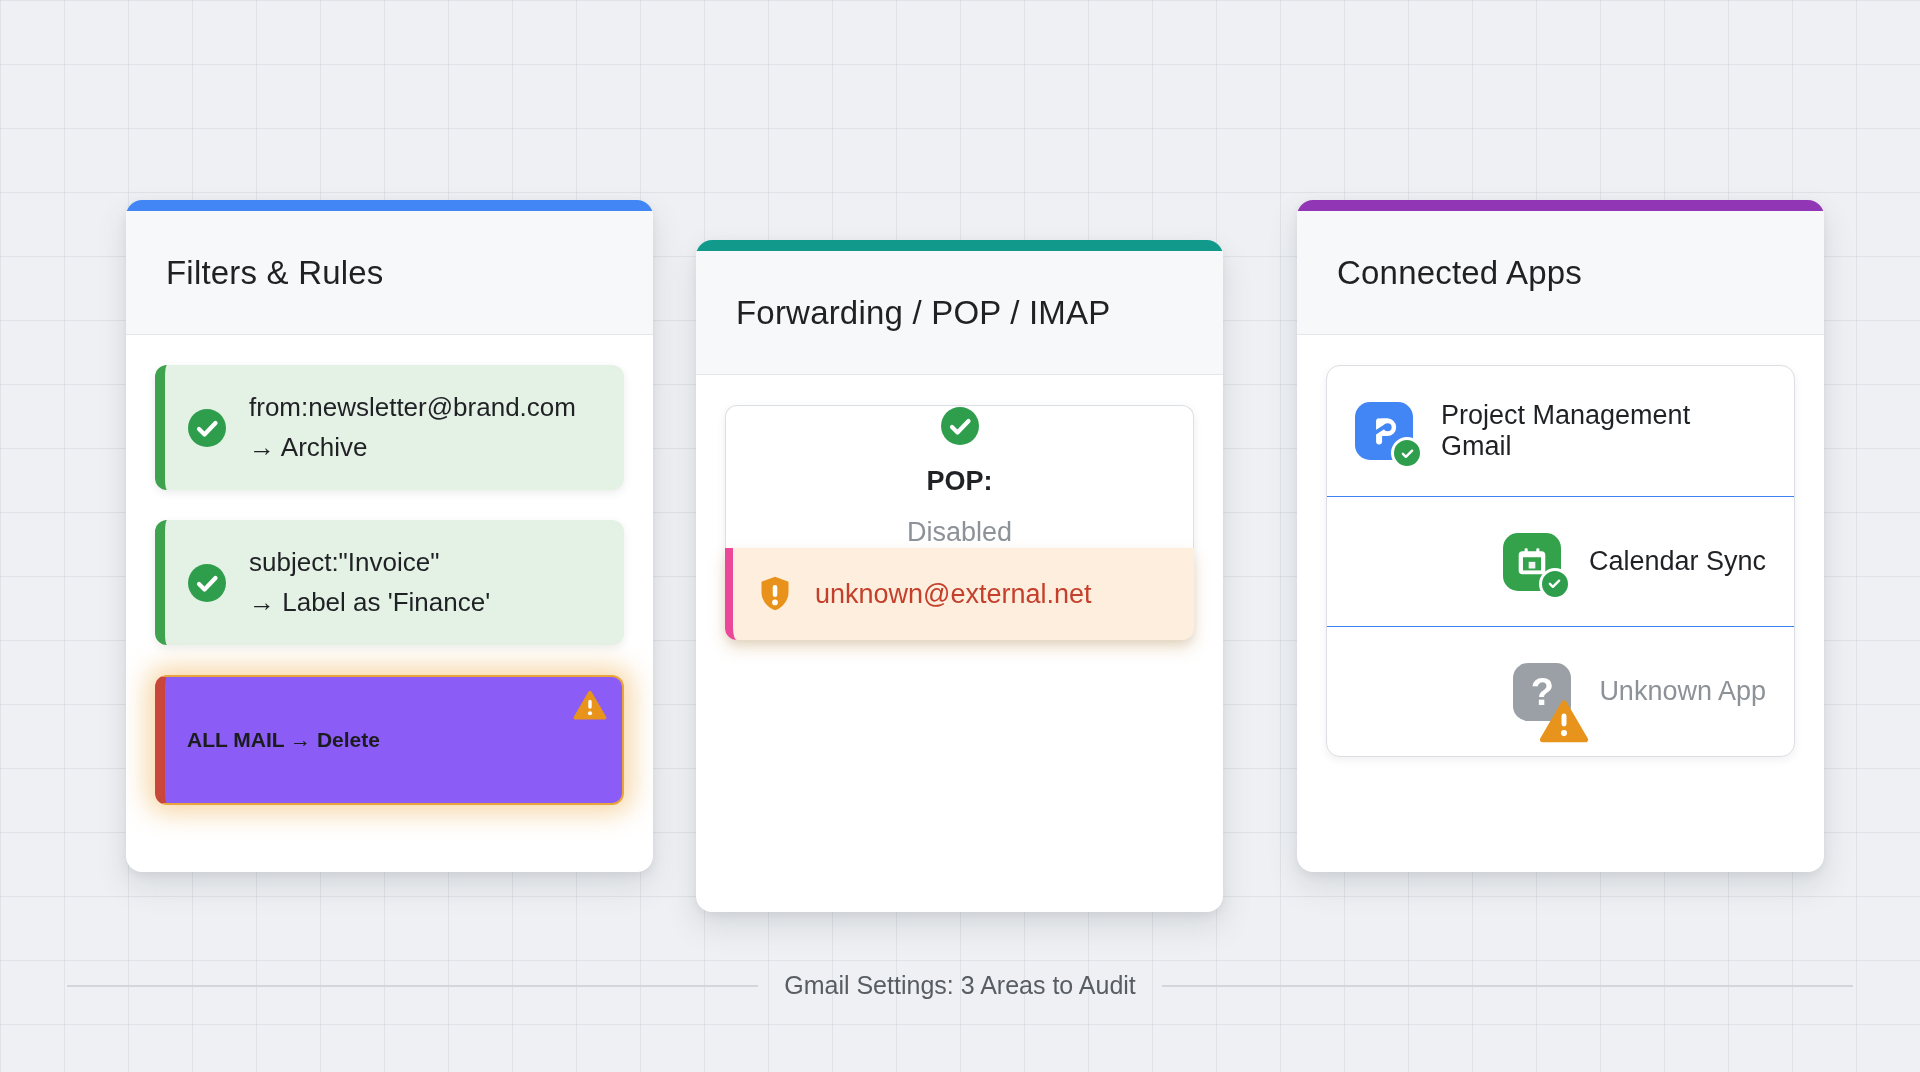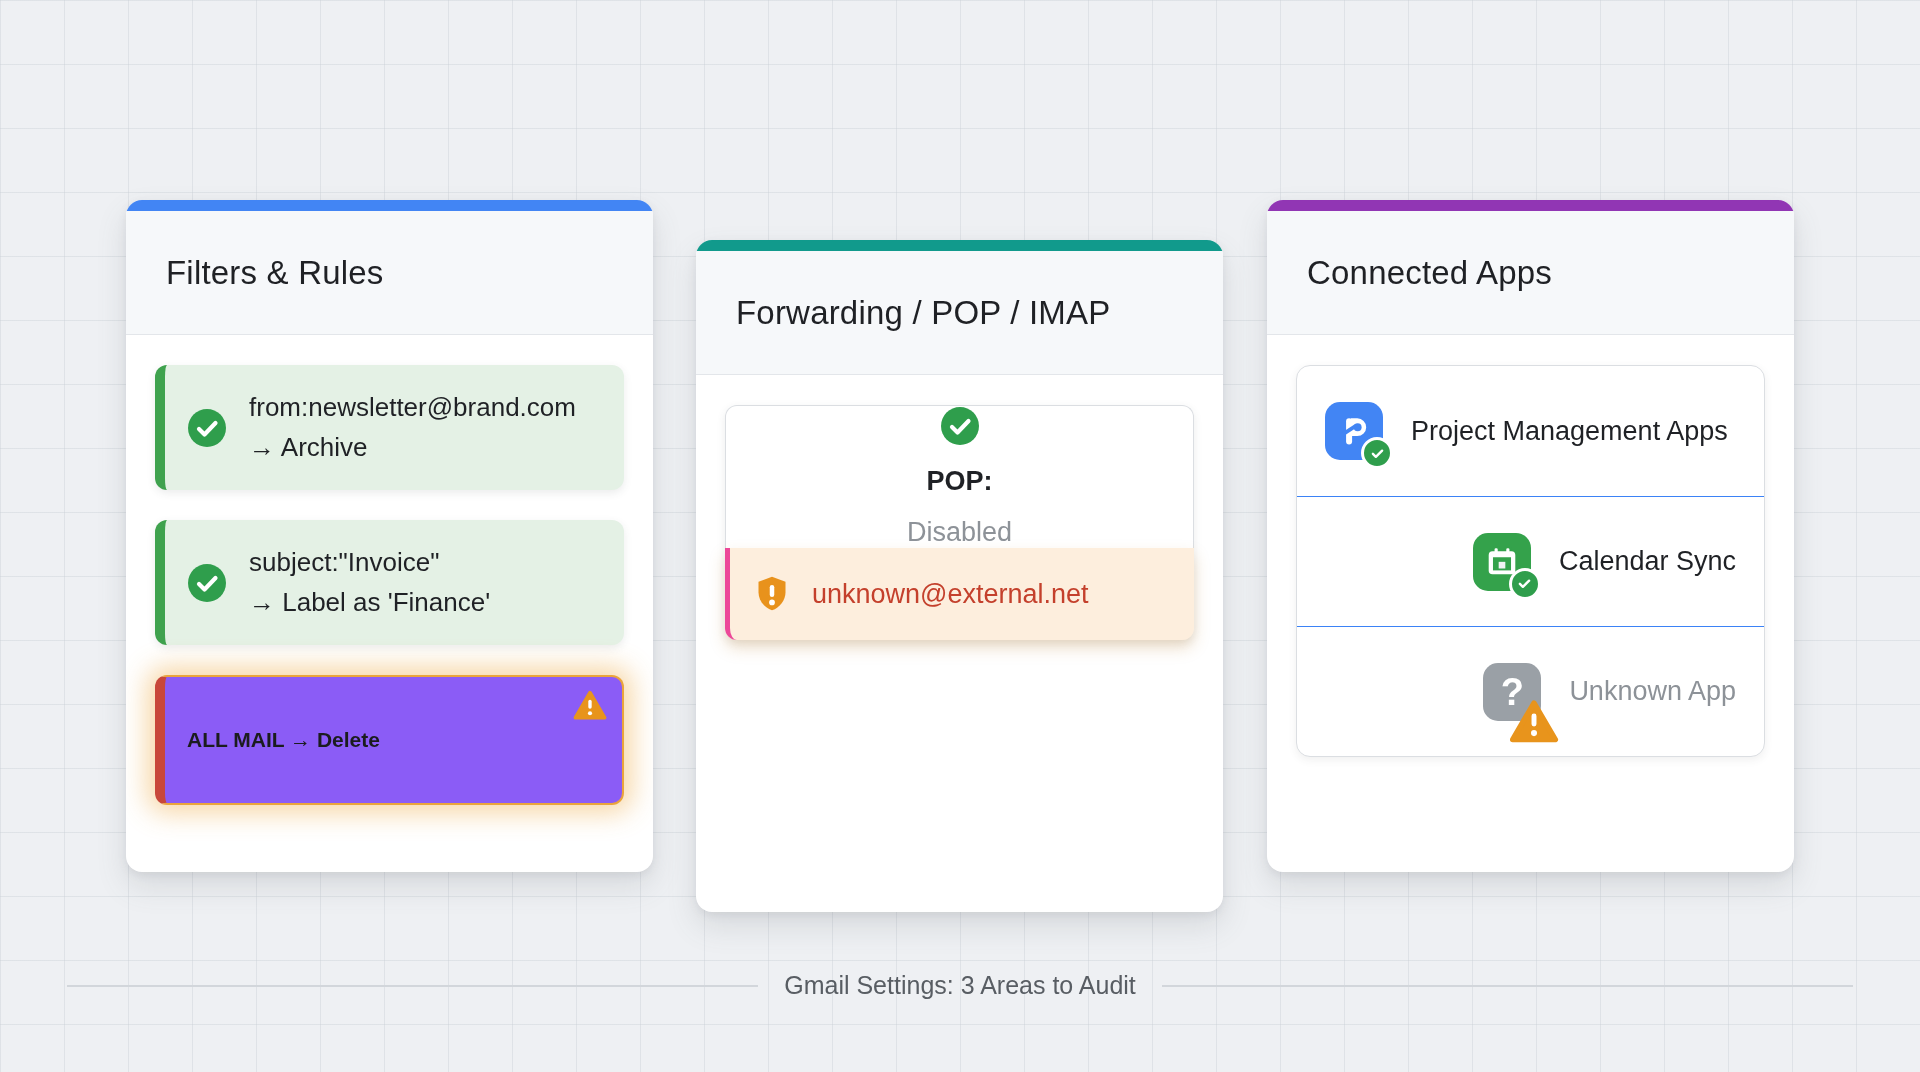--- a/index.html
+++ b/index.html
@@ -14,21 +14,21 @@
     background-size:64px 64px;
     color:#202124;
   }
   .card {
     position:absolute; top:200px; width:527px; height:672px;
     background:#fff; border-radius:16px; overflow:hidden;
     box-shadow:0 14px 30px rgba(95,99,104,.16), 0 3px 8px rgba(95,99,104,.10);
   }
   #card-filters   { left:126px; }
   #card-forwarding{ left:696px;margin-top:40px; }
-  #card-apps      { left:1267px; }
+  #card-apps      { left:1297px; }
 
   .accent { height:11px; }
   .card-title {
     height:124px; display:flex; align-items:center;
     padding:0 40px; font-size:33px; font-weight:400; color:#1f2125;
     background:#f6f8fa; border-bottom:1px solid #e3e6ea; letter-spacing:.2px;
   }
   .card-body { padding:30px 29px; }
 
   
@@ -60,21 +60,21 @@
     background:#fff; border:1px solid #dbdee2; border-bottom:none;
     border-radius:12px 12px 0 0;
     font-size:27px;
     flex-direction:column;
   }
   .pop-label { font-weight:700; color:#1f2125; }
   .pop-value { color:#8d9298; }
   .io-row-warning {
     display:flex; align-items:center; gap:22px;
     min-height:92px; padding:0 24px;
-    background:#fdeedd; border-left:5px solid #ec4899;
+    background:#fdeedd; border-left:8px solid #ec4899;
     border-radius:0 0 12px 12px;
     box-shadow:0 8px 16px rgba(190,130,50,.25);
     font-size:27px; color:#c4402c;
   }
   .shield-icon { flex:0 0 36px; width:36px; height:40px; }
 
   
   .apps-box {
     border:1px solid #dbdee2; border-radius:14px; background:#fff;
     box-shadow:0 3px 8px rgba(60,64,67,.08);
@@ -193,21 +193,21 @@
               <circle cx="14.3" cy="9.6" r="2.5" fill="#4285f4"></circle>
               <rect x="3" y="10.6" width="11" height="2.4" fill="#4285f4" transform="rotate(-33 8.5 11.8)"></rect>
             </svg>
           </div>
           <span class="badge-check">
             <svg viewBox="0 0 24 24" width="17" height="17">
               <path d="M5.5 12.5l4.2 4.2L18.5 8" stroke="#fff" stroke-width="3.4" fill="none" stroke-linecap="round" stroke-linejoin="round"></path>
             </svg>
           </span>
         </div>
-        <span class="app-name">Project Management Apps</span>
+        <span class="app-name">Project Management Gmail</span>
       </div>
 
       <div class="app-row">
         <div class="app-icon-wrap">
           <div class="app-icon green">
             <svg viewBox="0 0 24 24" width="38" height="38">
               <rect x="6.6" y="2.6" width="3.4" height="5" rx="1.5" fill="#fff" stroke="#34a24b" stroke-width="1.4"></rect>
               <rect x="14" y="2.6" width="3.4" height="5" rx="1.5" fill="#fff" stroke="#34a24b" stroke-width="1.4"></rect>
               <rect x="3.6" y="5.2" width="16.8" height="14.6" rx="2.4" fill="#fff"></rect>
               <rect x="6.3" y="9" width="11.4" height="8.3" fill="#34a24b"></rect>

